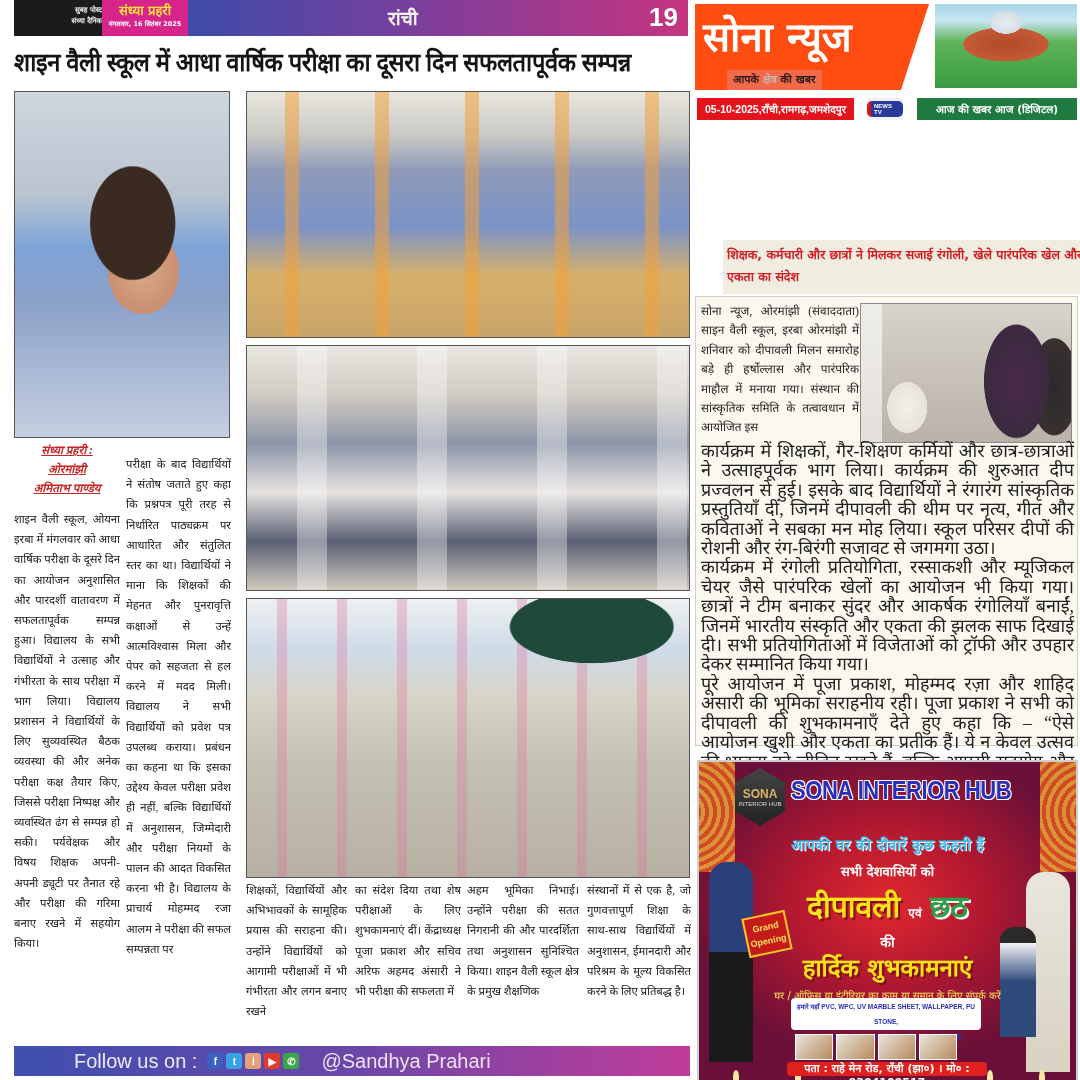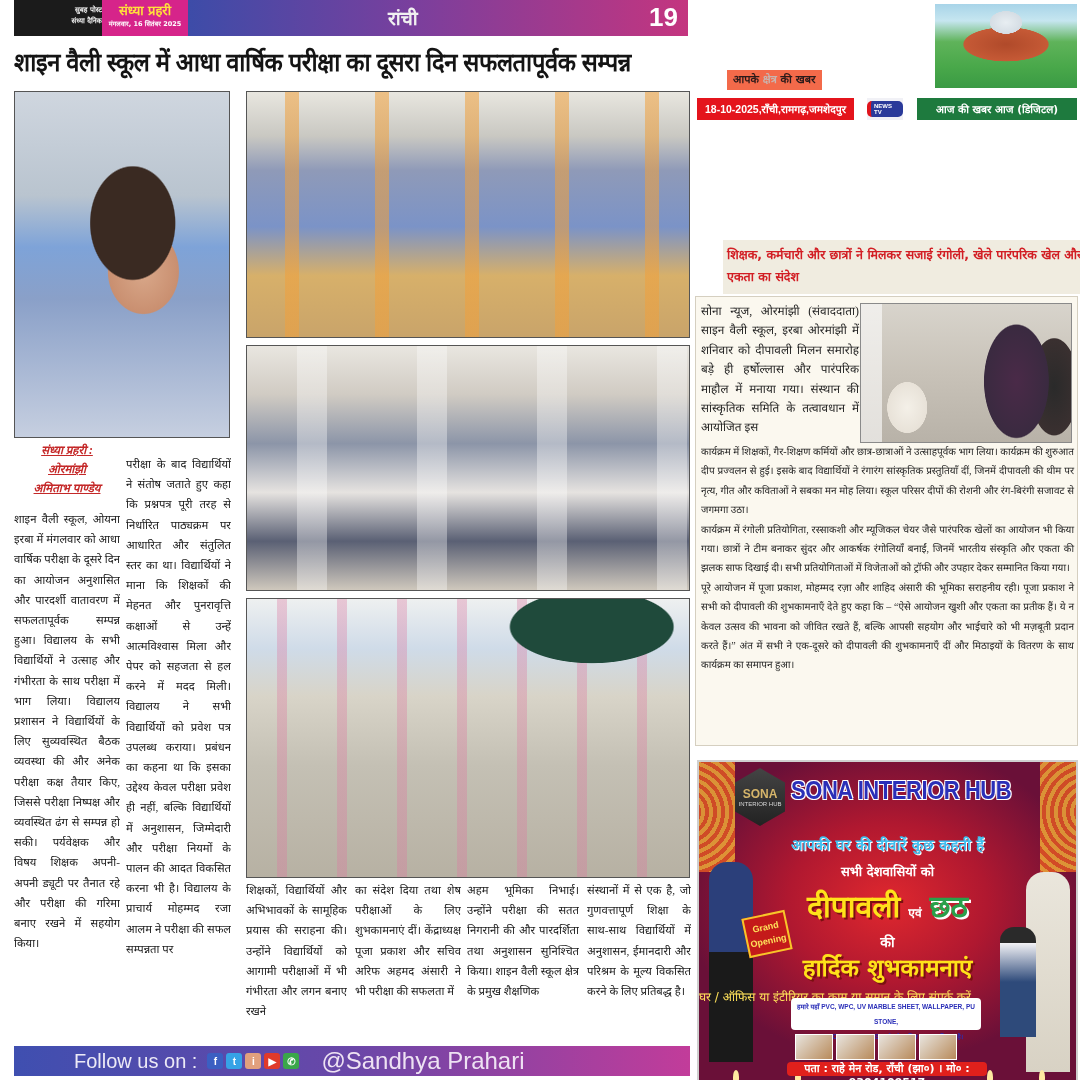--- a/index.html
+++ b/index.html
@@ -48,21 +48,21 @@
   .col-3 { left: 246px; top: 880px; width: 101px; height: 160px; }
   .col-4 { left: 355px; top: 880px; width: 106px; height: 160px; }
   .col-5 { left: 467px; top: 880px; width: 112px; height: 160px; }
   .col-6 { left: 587px; top: 880px; width: 104px; height: 160px; }
 
   .follow-bar { position: absolute; left: 14px; top: 1046px; width: 676px; height: 30px; background: linear-gradient(90deg, #3f4fb0 0%, #6a47a8 50%, #c23c9a 100%); display: flex; align-items: center; padding-left: 60px; }
   .follow-text { color: #eceaf6; font-family: "Liberation Sans", sans-serif; font-size: 20px; }
   .social { display: flex; gap: 3px; margin-left: 10px; margin-right: 22px; }
   .social span { width: 16px; height: 16px; border-radius: 3px; display: inline-flex; align-items: center; justify-content: center; color: #fff; font-size: 10px; font-weight: bold; font-family: "Liberation Sans", sans-serif; }
   .s-fb { background: #3b5fc2; } .s-tw { background: #36a3e6; } .s-ig { background: #e2a07d; } .s-yt { background: #e03a2a; } .s-wa { background: #3aa64a; }
-  .follow-handle { color: #eee2f3; font-family: "Liberation Sans", sans-serif; font-size: 24px; }
+  .follow-handle { color: #eee2f3; font-family: "Liberation Sans", sans-serif; font-size: 20px; }
 
   
   #right-paper { position: absolute; left: 695px; top: 0; width: 385px; height: 1080px; background: #fff; }
   .sona-head { position: absolute; left: 0; top: 4px; width: 234px; height: 86px; background: #ff4d12; clip-path: polygon(0 0, 100% 0, 88% 100%, 0 100%); }
   .sona-title { position: absolute; left: 8px; top: 4px; color: #ffffff; font-size: 40px; font-weight: bold; font-family: "DejaVu Sans", sans-serif; }
   .sona-tag { position: absolute; left: 32px; top: 70px; height: 20px; padding: 0 6px; background: #f36a4a; color: #2a1a1a; font-size: 11px; line-height: 20px; font-weight: bold; }
   .sona-tag .faded { color: #c8b5b0; }
   .sona-img { position: absolute; left: 240px; top: 4px; width: 142px; height: 84px;
     background:
       radial-gradient(ellipse 20px 14px at 50% 22%, #e8eef2 0%, #d5dde4 80%, transparent 82%),
@@ -77,41 +77,41 @@
   .r-subhead { position: absolute; left: 0; top: 240px; width: 383px; height: 54px; background: #f0ece0; padding: 4px 4px; color: #d21e24; font-size: 12.5px; line-height: 22px; font-weight: bold; margin-left: 28px; }
   .r-article { position: absolute; left: 0; top: 296px; width: 383px; height: 450px; background: #fbf8ef; border: 1px solid #d5cfc0; }
   .r-top-text { position: absolute; left: 5px; top: 5px; width: 158px; font-family: "Liberation Serif", serif; font-size: 11.8px; line-height: 19.4px; color: #1f1f1f; text-align: justify; }
   .r-photo { position: absolute; left: 164px; top: 6px; width: 212px; height: 140px; border: 1px solid #8a8a8a;
     background:
       linear-gradient(90deg, rgba(255,255,255,0.6) 0 10%, transparent 10%),
       radial-gradient(ellipse 22px 28px at 22% 75%, #f4f0e8 0%, #e8e2d8 90%, transparent 92%),
       radial-gradient(ellipse 40px 70px at 74% 56%, #4a2a48 0%, #3a2a40 80%, transparent 82%),
       radial-gradient(ellipse 30px 60px at 92% 60%, #2a2a2a 0%, #3a3030 80%, transparent 82%),
       linear-gradient(180deg, #d8d4cc 0%, #c8c2b8 50%, #b8b2a8 100%); }
-  .r-body { position: absolute; left: 5px; top: 145px; width: 373px; font-family: "Liberation Serif", serif; font-size: 10px; line-height: 19.4px; color: #1f1f1f; text-align: justify; }
+  .r-body { position: absolute; left: 5px; top: 145px; width: 373px; font-family: "Liberation Serif", serif; font-size: 18px; line-height: 19.4px; color: #1f1f1f; text-align: justify; }
   .r-body p { margin: 0; }
 
   .ad { position: absolute; left: 2px; top: 753px; width: 381px; height: 356px; border: 2px solid #cfcfcf; overflow: hidden;
     background: radial-gradient(ellipse 200px 160px at 50% 40%, #e0282e 0%, #b01830 50%, #6a1038 100%); margin-top: 7px; }
   .ad-mandala-l, .ad-mandala-r { position: absolute; top: -10px; width: 50px; height: 120px; background: repeating-radial-gradient(circle at 0 50%, #f6b236 0 4px, #e85a22 4px 8px); opacity: 0.8; }
   .ad-mandala-l { left: -14px; } .ad-mandala-r { right: -14px; transform: scaleX(-1); }
   .ad-logo { position: absolute; left: 36px; top: 6px; width: 50px; height: 58px; background: linear-gradient(180deg, #444 0%, #222 100%); clip-path: polygon(50% 0, 100% 25%, 100% 75%, 50% 100%, 0 75%, 0 25%); display: flex; flex-direction: column; align-items: center; justify-content: center; }
   .ad-logo .l1 { color: #d6b56a; font-size: 12px; font-weight: bold; font-family: "Liberation Sans", sans-serif; }
   .ad-logo .l2 { color: #d7d7d7; font-size: 6px; font-family: "Liberation Sans", sans-serif; }
   .ad-brand { position: absolute; left: 92px; top: 14px; color: #2b2fb8; font-size: 25px; font-weight: bold; font-family: "Liberation Sans", sans-serif; letter-spacing: -0.5px; text-shadow: 1px 1px 0 #fff, -1px -1px 0 #fff, 1px -1px 0 #fff, -1px 1px 0 #fff; transform: scaleX(0.88); transform-origin: left; }
   .ad-tagline { position: absolute; left: 0; width: 100%; top: 72px; text-align: center; color: #3fc0f0; font-size: 15px; font-weight: bold; text-shadow: 1px 1px 0 #fff; }
   .ad-line2 { position: absolute; left: 0; width: 100%; top: 100px; text-align: center; color: #fff; font-size: 13px; font-weight: bold; }
   .ad-line3 { position: absolute; left: 0; width: 100%; top: 123px; text-align: center; font-size: 30px; font-weight: bold; }
   .ad-line3 .y { color: #ffe21a; text-shadow: 2px 2px 0 #7a1010; }
   .ad-line3 .small { color: #fff; font-size: 12px; margin: 0 8px; }
   .ad-line3 .g { color: #2aa04a; text-shadow: 2px 2px 0 #fff; }
   .ad-ki { position: absolute; left: 0; width: 100%; top: 170px; text-align: center; color: #fff; font-size: 14px; font-weight: bold; }
   .ad-wishes { position: absolute; left: 0; width: 100%; top: 188px; text-align: center; color: #ffe21a; font-size: 24px; font-weight: bold; text-shadow: 2px 2px 0 #7a1010; }
   .ad-grand { position: absolute; left: 46px; top: 152px; width: 44px; height: 40px; background: #c41a1a; border: 2px solid #f7c52a; transform: rotate(-12deg); color: #ffe25a; font-size: 9px; font-weight: bold; text-align: center; line-height: 14px; padding-top: 4px; font-family: "Liberation Sans", sans-serif; }
-  .ad-small { position: absolute; left: 0; width: 100%; top: 226px; text-align: left; color: #ffe25a; font-size: 12px; }
+  .ad-small { position: absolute; left: 0; width: 100%; top: 226px; text-align: center; color: #ffe25a; font-size: 10px; }
   .ad-whitebox { position: absolute; left: 92px; top: 236px; width: 190px; height: 32px; background: #fff; border-radius: 4px; color: #2b2fb8; font-size: 6.5px; line-height: 15px; text-align: center; font-weight: bold; font-family: "Liberation Sans", sans-serif; padding-top: 1px; }
   .ad-products { position: absolute; left: 96px; top: 272px; width: 162px; height: 26px; display: flex; gap: 3px; }
   .ad-products span { flex: 1; background: linear-gradient(135deg, #e8e4de, #b88a5a); border: 1px solid #fff; }
   .ad-address { position: absolute; left: 88px; top: 300px; width: 200px; height: 14px; background: #e0201c; border-radius: 4px; color: #fff; font-size: 11px; line-height: 14px; text-align: center; font-weight: bold; }
   .ad-person-l { position: absolute; left: 10px; top: 100px; width: 44px; height: 200px; background: linear-gradient(180deg, #2b3f7a 0%, #2b3f7a 45%, #1a1a1a 45%, #1a1a1a 100%); border-radius: 18px 18px 0 0; }
   .ad-person-r { position: absolute; right: 6px; top: 110px; width: 44px; height: 200px; background: linear-gradient(180deg, #eae6dc 0%, #d8d2c4 100%); border-radius: 18px 18px 0 0; }
   .ad-girl { position: absolute; right: 40px; top: 165px; width: 36px; height: 110px; background: linear-gradient(180deg, #2a2a2a 0%, #2a2a2a 15%, #f0f0f4 15%, #2e4a7a 50%, #2e4a7a 100%); border-radius: 14px 14px 0 0; }
   .diya { position: absolute; bottom: 6px; width: 58px; height: 22px; background: #c21818; border-radius: 0 0 30px 30px; }
   .diya::after { content: ""; position: absolute; left: 26px; top: -16px; width: 6px; height: 14px; background: #ffe9a0; border-radius: 50% 50% 40% 40%; }
 </style>
@@ -163,28 +163,31 @@
       <span class="s-ig">i</span>
       <span class="s-yt">▶</span>
       <span class="s-wa">✆</span>
     </span>
     <span class="follow-handle">@Sandhya Prahari</span>
   </div>
 </div>
 
 <div id="right-paper">
 
+  <div class="sona-head">
+    <span class="sona-title">सोना न्यूज</span>
+  </div>
   <div class="sona-tag">
     <span>आपके</span>
     <span class="faded">क्षेत्र</span>
     <span>की खबर</span>
   </div>
   <div class="sona-img"></div>
 
-  <div class="date-bar">18-10-2025,राँची,रामगढ़,जमशेदपुर</div>
+  <div class="date-bar">05-10-2025,राँची,रामगढ़,जमशेदपुर</div>
   <div class="newstv-logo">
     <span>NEWS TV</span>
   </div>
   <div class="digital-bar">आज की खबर आज (डिजिटल)</div>
 
   <div class="r-subhead">शिक्षक, कर्मचारी और छात्रों ने मिलकर सजाई रंगोली, खेले पारंपरिक खेल और दी एकता का संदेश</div>
 
   <div class="r-article">
     <div class="r-top-text">सोना न्यूज, ओरमांझी (संवाददाता) साइन वैली स्कूल, इरबा ओरमांझी में शनिवार को दीपावली मिलन समारोह बड़े ही हर्षोल्लास और पारंपरिक माहौल में मनाया गया। संस्थान की सांस्कृतिक समिति के तत्वावधान में आयोजित इस</div>
     <div class="r-photo"></div>

